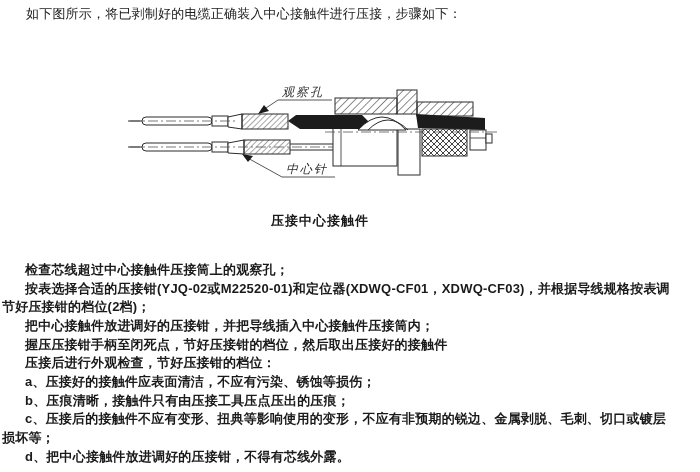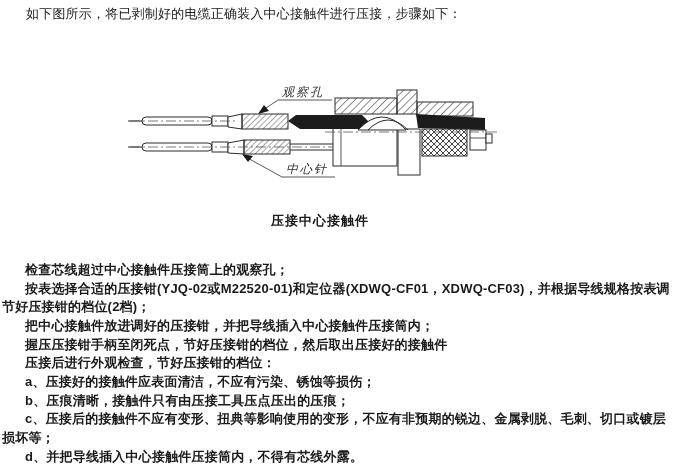--- a/index.html
+++ b/index.html
@@ -108,13 +108,13 @@
 <div class="line ind" style="top:261px">检查芯线超过中心接触件压接筒上的观察孔；</div>
 <div class="line ind" style="top:280px">按表选择合适的压接钳(YJQ-02或M22520-01)和定位器(XDWQ-CF01，XDWQ-CF03)，并根据导线规格按表调</div>
 <div class="line cont" style="top:298px">节好压接钳的档位(2档)；</div>
 <div class="line ind" style="top:317px">把中心接触件放进调好的压接钳，并把导线插入中心接触件压接筒内；</div>
 <div class="line ind" style="top:336px">握压压接钳手柄至闭死点，节好压接钳的档位，然后取出压接好的接触件</div>
 <div class="line ind" style="top:354px">压接后进行外观检查，节好压接钳的档位：</div>
 <div class="line ind" style="top:373px">a、压接好的接触件应表面清洁，不应有污染、锈蚀等损伤；</div>
 <div class="line ind" style="top:392px">b、压痕清晰，接触件只有由压接工具压点压出的压痕；</div>
 <div class="line ind" style="top:410px">c、压接后的接触件不应有变形、扭典等影响使用的变形，不应有非预期的锐边、金属剥脱、毛刺、切口或镀层</div>
 <div class="line cont" style="top:429px">损坏等；</div>
-<div class="line ind" style="top:448px">d、并把导线插入中心接触件压接筒内，不得有芯线外露。</div>
+<div class="line ind" style="top:448px">d、把中心接触件放进调好的压接钳，不得有芯线外露。</div>
 
 </body></html>

